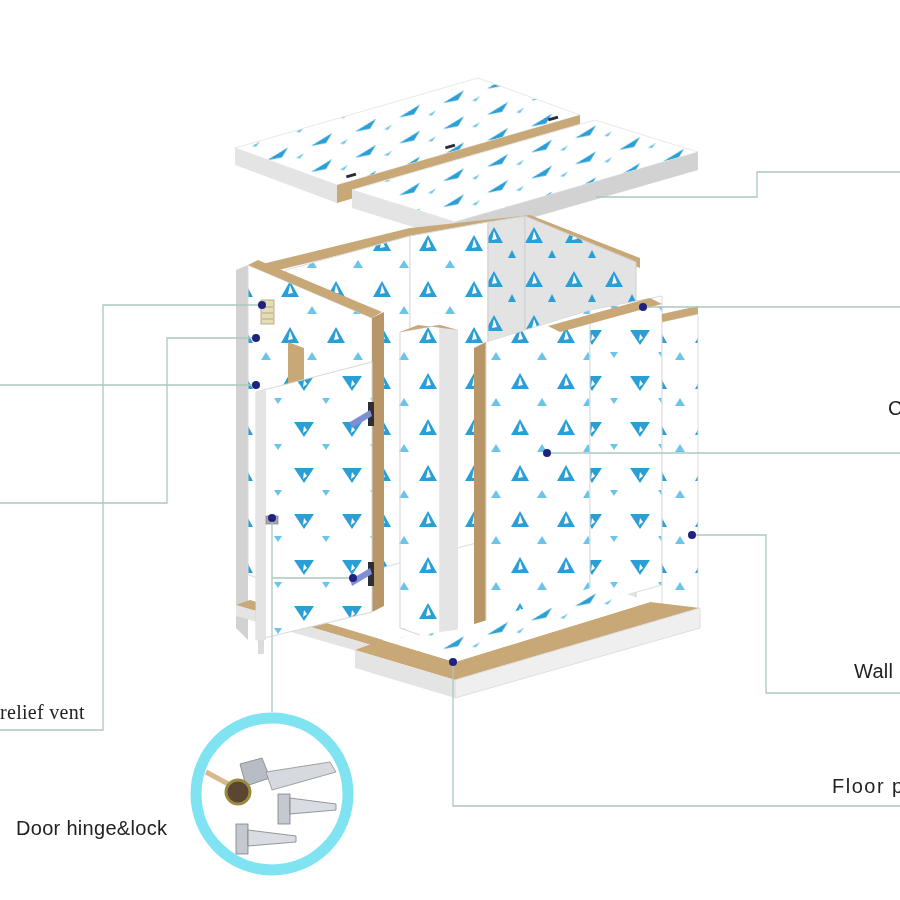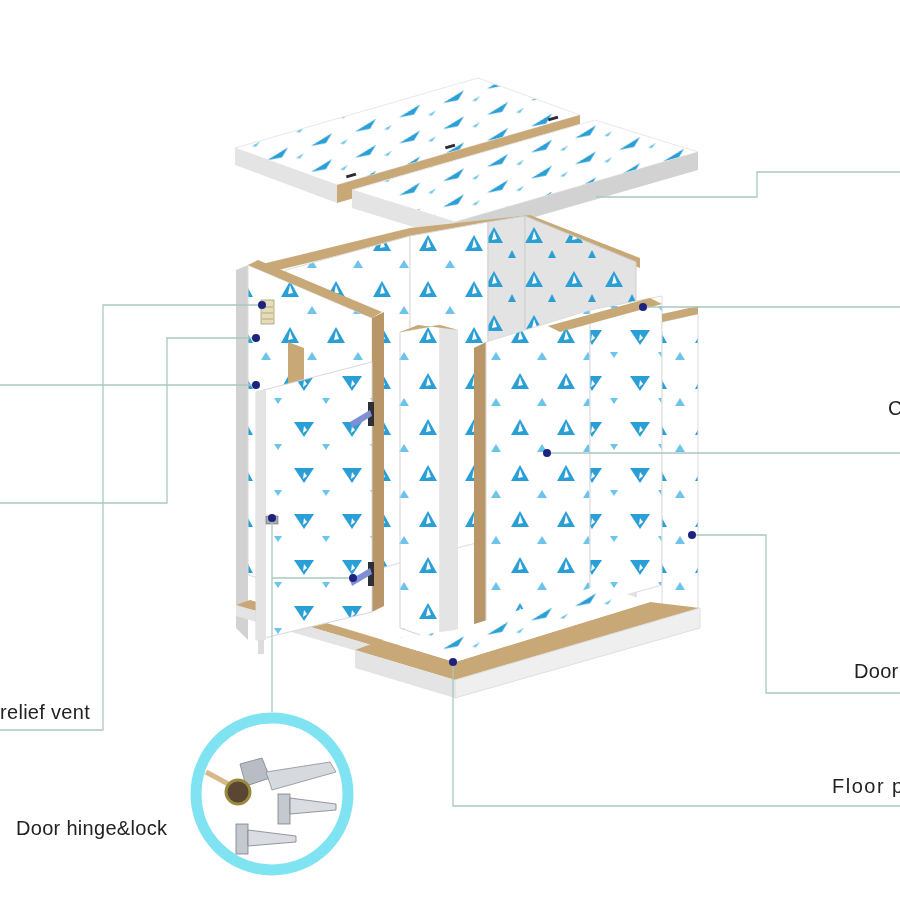--- a/index.html
+++ b/index.html
@@ -189,16 +189,16 @@
     </g>
 
     <g>
       <rect x="236" y="824" width="12" height="30" fill="#c4c8cf" stroke="#7c8088" stroke-width="0.8"></rect>
       <polygon points="248,830 296,836 296,842 248,846" fill="#d9dce1" stroke="#7c8088" stroke-width="0.8"></polygon>
     </g>
   </g>
 </svg>
 
 <div class="label" style="left:888px; top:397px;">C</div>
-<div class="label" style="left:854px; top:660px;">Door</div>
+<div class="label" style="left:854px; top:660px;">Wall</div>
 <div class="label" style="left:832px; top:775px; letter-spacing:1.5px;">Floor p</div>
-<div class="label" style="left:0px; top:701px;">relief vent</div>
+<div class="label" style="left:0px; top:701px;font-family:Liberation Serif, serif;">relief vent</div>
 <div class="label" style="left:16px; top:817px;">Door hinge&amp;lock</div>
 
 </body></html>

